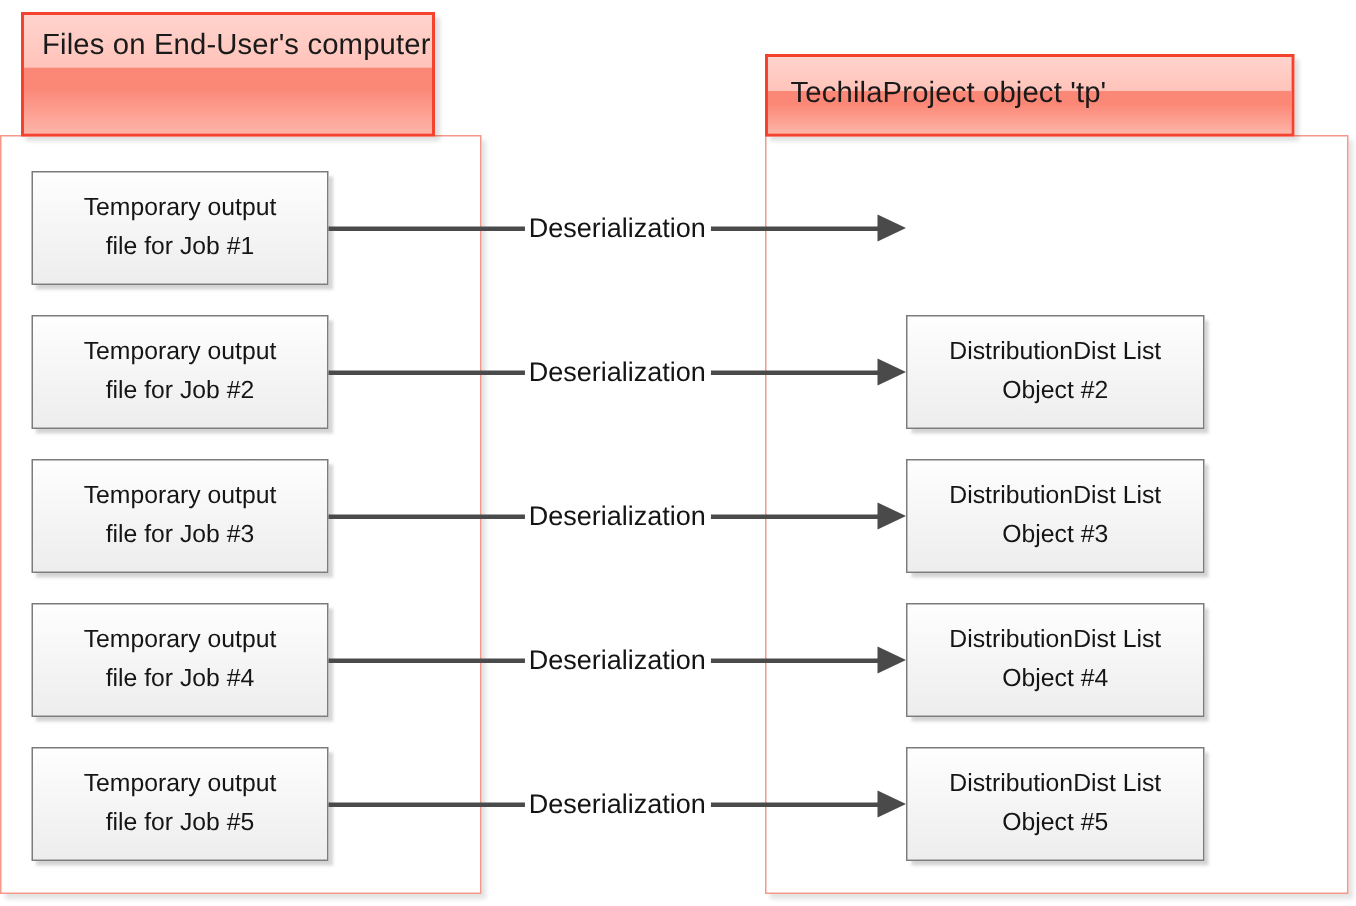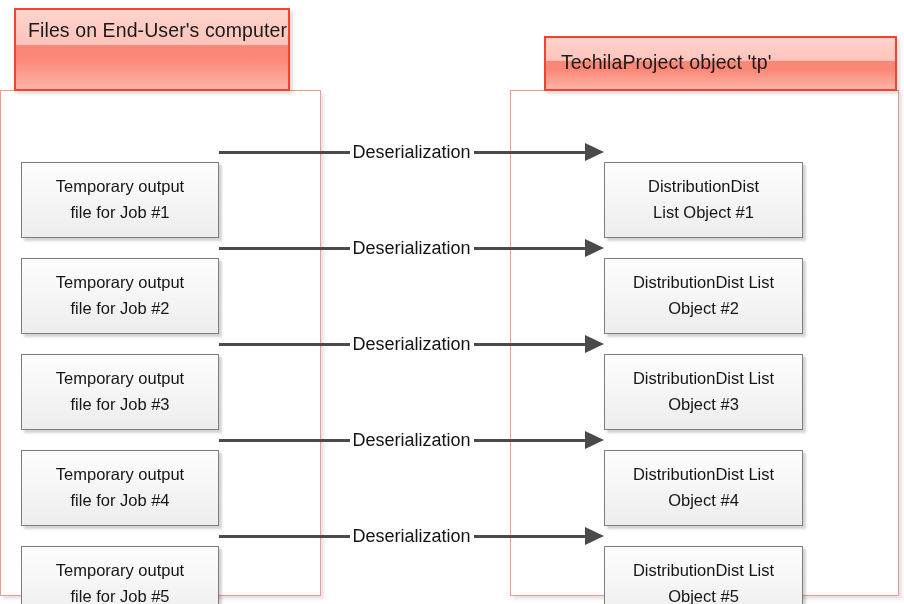--- a/index.html
+++ b/index.html
@@ -48,38 +48,37 @@
     box-shadow: 3px 3px 3px rgba(0,0,0,0.13);
     color: #1a1a1a;
     font-size: 19.5px;
     line-height: 1.42;
     padding: 7px 0 0 12px;
     letter-spacing: 0.1px;
     z-index: 6;
   }
   #banner-left  { left: 14px;  top: 8px;  width: 276px; height: 83px; }
   #banner-right { left: 510px; top: 36px; width: 353px; height: 55px;
-                  padding-top: 11px; padding-left: 15px; margin-left: 34px; }
+                  padding-top: 11px; padding-left: 15px; }
 
   
   .node {
     position: absolute;
     box-sizing: border-box;
     border: 1px solid #7c7c7c;
     background: linear-gradient(to bottom, #fefefe 0%, #f5f5f5 52%, #ededed 100%);
     box-shadow: 3px 3px 2px rgba(0,0,0,0.17);
     display: flex;
     align-items: center;
     justify-content: center;
     text-align: center;
     color: #151515;
     font-size: 16.5px;
     line-height: 1.55;
     z-index: 4;
-    margin-top: 48px;
   }
   .node span { display: block; white-space: pre-line; }
 
   .node-left  { left: 21px;  width: 198px; height: 76px; }
   .node-right { left: 604px; width: 199px; height: 76px; }
 
   
   .conn {
     position: absolute;
     left: 219px;
@@ -143,24 +142,20 @@
   </div>
   <div class="node node-left" style="top:402px">
     <span>Temporary output
 file for Job #4</span>
   </div>
   <div class="node node-left" style="top:498px">
     <span>Temporary output
 file for Job #5</span>
   </div>
 
-  <div class="node node-right" style="top:114px">
-    <span>DistributionDist
-List Object #1</span>
-  </div>
   <div class="node node-right" style="top:210px">
     <span>DistributionDist List
 Object #2</span>
   </div>
   <div class="node node-right" style="top:306px">
     <span>DistributionDist List
 Object #3</span>
   </div>
   <div class="node node-right" style="top:402px">
     <span>DistributionDist List

